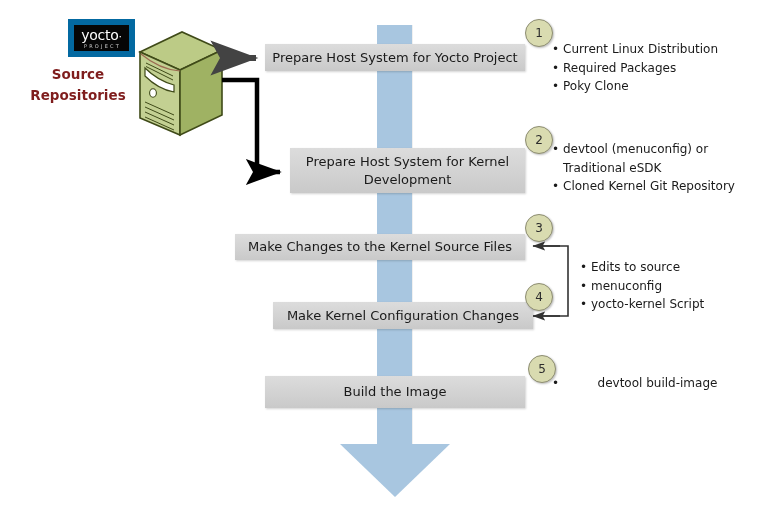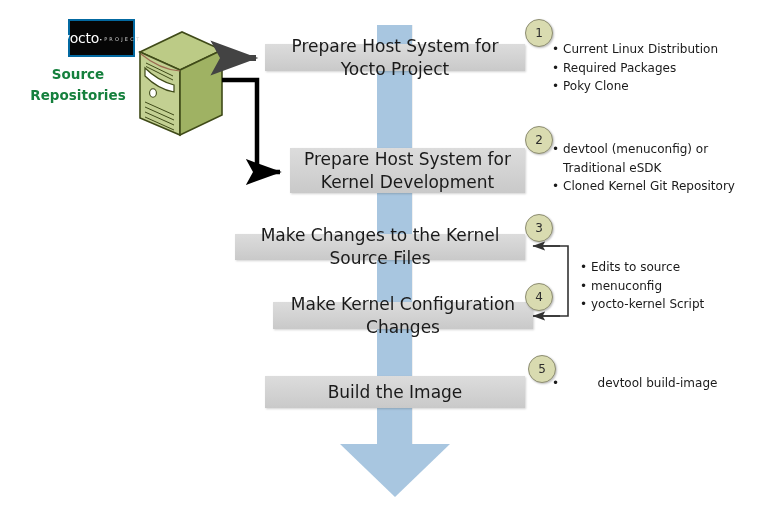--- a/index.html
+++ b/index.html
@@ -41,24 +41,24 @@
   }
 
   
   .yocto-logo {
     position: absolute;
     left: 68px;
     top: 19px;
     width: 67px;
     height: 38px;
     background: #060606;
-    border: 2px solid #0369a1;
+    border: 6px solid #0369a1;
     box-sizing: border-box;
     display: flex;
-    flex-direction: row;
+    flex-direction: column;
     align-items: center;
     justify-content: center;
     line-height: 1;
   }
   .yocto-word {
     color: #ffffff;
     font-size: 14px;
     letter-spacing: -0.3px;
     font-family: "DejaVu Sans", sans-serif;
   }
@@ -73,21 +73,21 @@
 
   
   .src-label {
     position: absolute;
     left: 18px;
     top: 64px;
     width: 120px;
     text-align: center;
     font-size: 13.5px;
     font-weight: bold;
-    color: #15803d;
+    color: #7f1d1d;
     line-height: 1.55;
   }
   .src-url {
     position: absolute;
     left: 6px;
     top: 142px;
     font-size: 11.5px;
     color: #000;
     white-space: nowrap;
   }
@@ -103,21 +103,21 @@
 
   
   .pbox {
     position: absolute;
     background: linear-gradient(180deg,#dcdcdc 0%,#d2d2d2 55%,#c9c9c9 100%);
     color: #1a1a1a;
     display: flex;
     align-items: center;
     justify-content: center;
     text-align: center;
-    font-size: 17px;
+    font-size: 13px;
     line-height: 1.35;
     box-sizing: border-box;
     padding: 0 6px;
     box-shadow: 1px 1px 2px rgba(0,0,0,0.18);
   }
   #box-1 { left: 265px; top: 44px;  width: 260px; height: 27px; }
   #box-2 { left: 290px; top: 148px; width: 235px; height: 45px; }
   #box-3 { left: 235px; top: 234px; width: 290px; height: 26px; }
   #box-4 { left: 273px; top: 302px; width: 260px; height: 27px; text-align: center; }
   #box-5 { left: 265px; top: 376px; width: 260px; height: 32px; }

